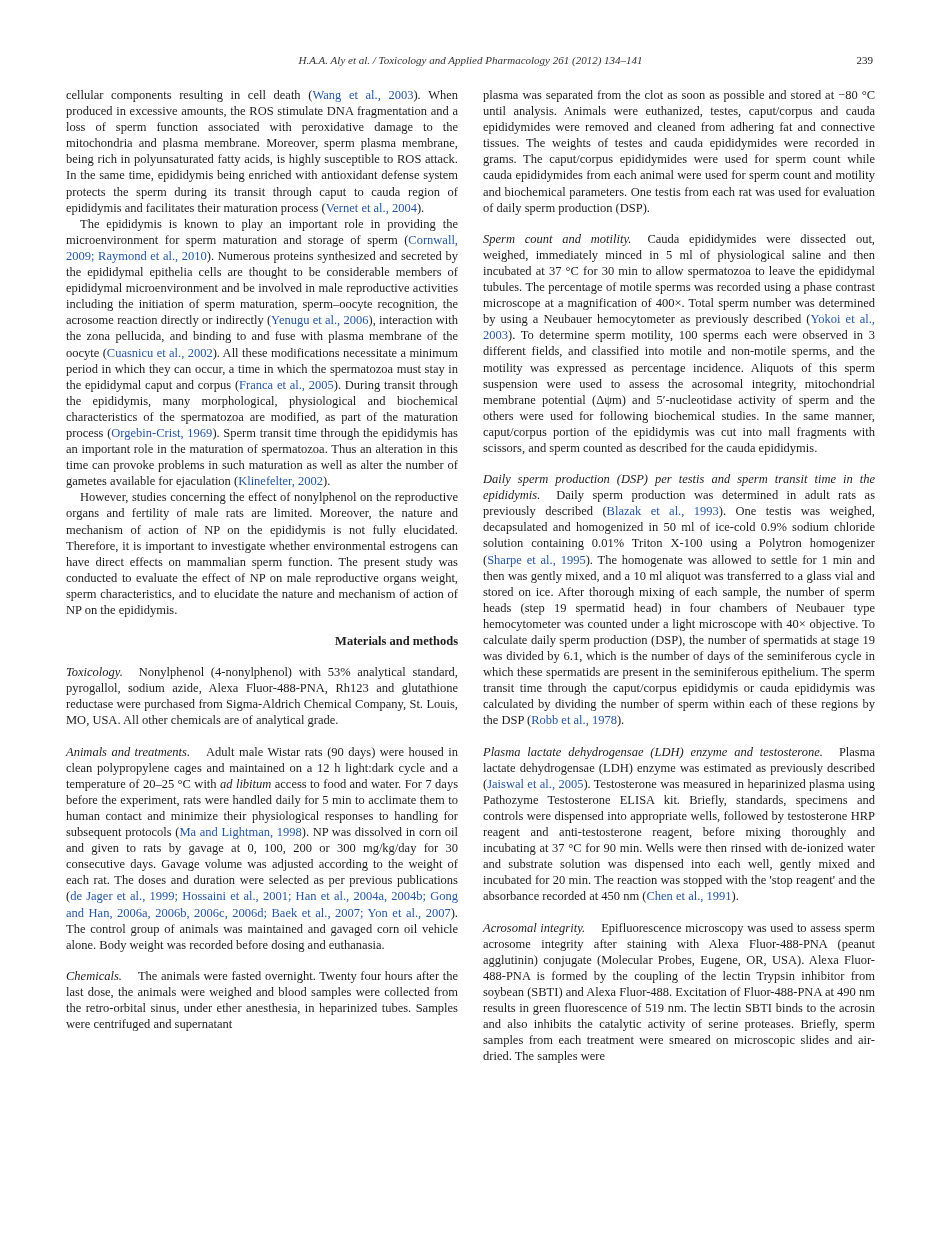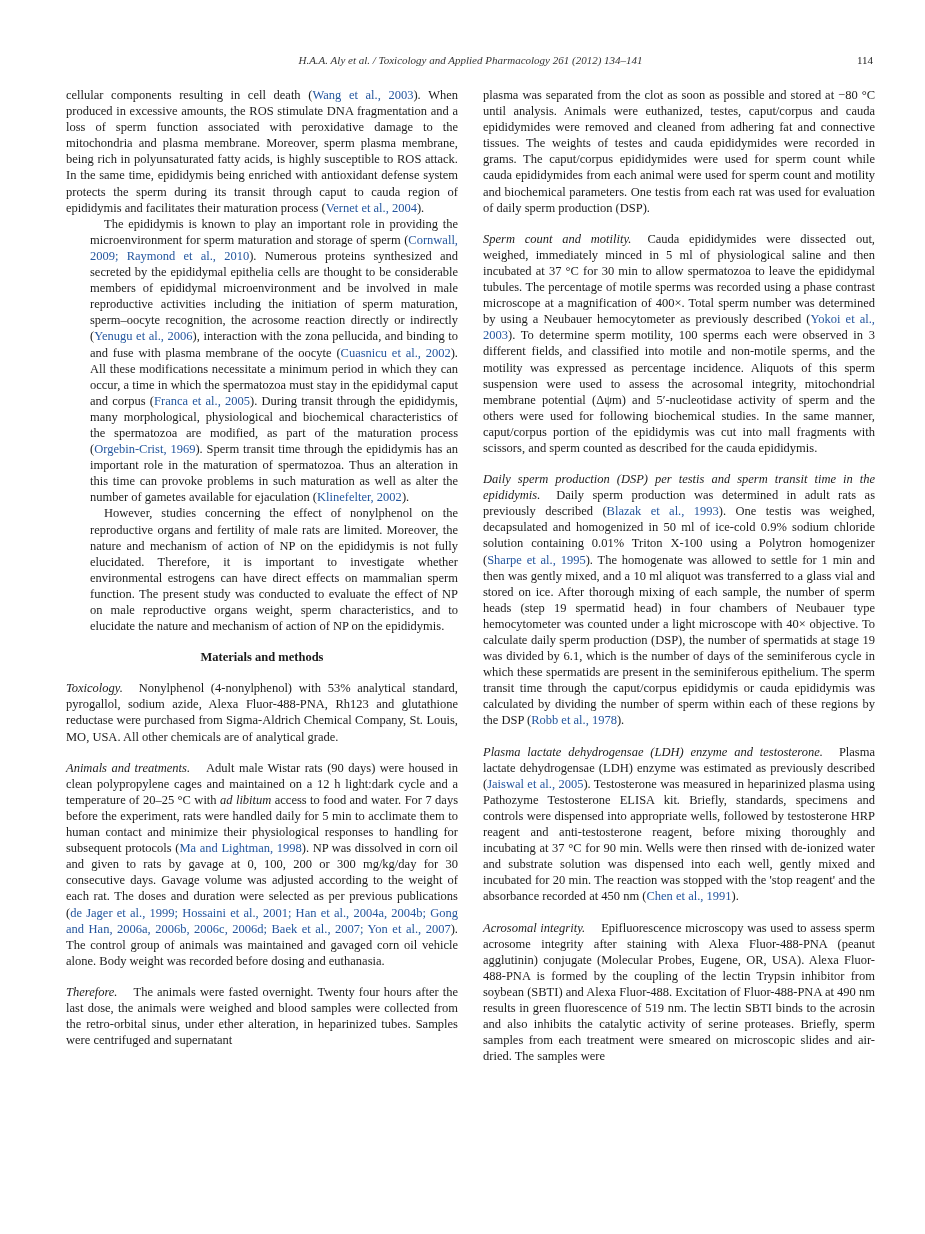--- a/index.html
+++ b/index.html
@@ -28,48 +28,48 @@
     display: flex; gap: 25px;
   }
   .col {
     width: 392px; flex: 0 0 392px;
     font-size: 12.5px; line-height: 16.1px;
     text-align: justify;
     hyphens: auto;
     color: var(--text-color);
   }
   .para { margin: 0; }
-  .para.indent { text-indent: 14px; margin-left: 24px; }
+  .para.indent { text-indent: 14px; }
   .para.spaced { margin-top: 15px; }
   .section-heading {
     font-size: 12.5px; font-weight: bold; margin: 15px 0;
-    text-align: center;
+    text-align: right;
   }
   .runin { font-style: italic; padding-right: 16px; }
   .it { font-style: italic; }
   .cite { color: var(--link-color); text-decoration: none; cursor: pointer; }
 </style>
 </head>
 <body>
 
 <div class="page">
   <div class="header">
     <span class="running-head">H.A.A. Aly et al. / Toxicology and Applied Pharmacology 261 (2012) 134–141</span>
-    <span class="page-number">114</span>
+    <span class="page-number">239</span>
   </div>
 
   <div class="columns">
     <div class="col">
         <p class="para"><span class="txt">cellular components resulting in cell death (</span><a href="#" class="cite">Wang et al., 2003</a><span class="txt">). When produced in excessive amounts, the ROS stimulate DNA fragmentation and a loss of sperm function associated with peroxidative damage to the mitochondria and plasma membrane. Moreover, sperm plasma membrane, being rich in polyunsaturated fatty acids, is highly susceptible to ROS attack. In the same time, epididymis being enriched with antioxidant defense system protects the sperm during its transit through caput to cauda region of epididymis and facilitates their maturation process (</span><a href="#" class="cite">Vernet et al., 2004</a><span class="txt">).</span></p>
         <p class="para indent"><span class="txt">The epididymis is known to play an important role in providing the microenvironment for sperm maturation and storage of sperm (</span><a href="#" class="cite">Cornwall, 2009; Raymond et al., 2010</a><span class="txt">). Numerous proteins synthesized and secreted by the epididymal epithelia cells are thought to be considerable members of epididymal microenvironment and be involved in male reproductive activities including the initiation of sperm maturation, sperm–oocyte recognition, the acrosome reaction directly or indirectly (</span><a href="#" class="cite">Yenugu et al., 2006</a><span class="txt">), interaction with the zona pellucida, and binding to and fuse with plasma membrane of the oocyte (</span><a href="#" class="cite">Cuasnicu et al., 2002</a><span class="txt">). All these modifications necessitate a minimum period in which they can occur, a time in which the spermatozoa must stay in the epididymal caput and corpus (</span><a href="#" class="cite">Franca et al., 2005</a><span class="txt">). During transit through the epididymis, many morphological, physiological and biochemical characteristics of the spermatozoa are modified, as part of the maturation process (</span><a href="#" class="cite">Orgebin-Crist, 1969</a><span class="txt">). Sperm transit time through the epididymis has an important role in the maturation of spermatozoa. Thus an alteration in this time can provoke problems in such maturation as well as alter the number of gametes available for ejaculation (</span><a href="#" class="cite">Klinefelter, 2002</a><span class="txt">).</span></p>
         <p class="para indent"><span class="txt">However, studies concerning the effect of nonylphenol on the reproductive organs and fertility of male rats are limited. Moreover, the nature and mechanism of action of NP on the epididymis is not fully elucidated. Therefore, it is important to investigate whether environmental estrogens can have direct effects on mammalian sperm function. The present study was conducted to evaluate the effect of NP on male reproductive organs weight, sperm characteristics, and to elucidate the nature and mechanism of action of NP on the epididymis.</span></p>
         <h2 class="section-heading">Materials and methods</h2>
         <p class="para spaced"><span class="runin">Toxicology.</span><span class="txt">Nonylphenol (4-nonylphenol) with 53% analytical standard, pyrogallol, sodium azide, Alexa Fluor-488-PNA, Rh123 and glutathione reductase were purchased from Sigma-Aldrich Chemical Company, St. Louis, MO, USA. All other chemicals are of analytical grade.</span></p>
         <p class="para spaced"><span class="runin">Animals and treatments.</span><span class="txt">Adult male Wistar rats (90 days) were housed in clean polypropylene cages and maintained on a 12 h light:dark cycle and a temperature of 20–25 °C with </span><span class="it">ad libitum</span><span class="txt"> access to food and water. For 7 days before the experiment, rats were handled daily for 5 min to acclimate them to human contact and minimize their physiological responses to handling for subsequent protocols (</span><a href="#" class="cite">Ma and Lightman, 1998</a><span class="txt">). NP was dissolved in corn oil and given to rats by gavage at 0, 100, 200 or 300 mg/kg/day for 30 consecutive days. Gavage volume was adjusted according to the weight of each rat. The doses and duration were selected as per previous publications (</span><a href="#" class="cite">de Jager et al., 1999; Hossaini et al., 2001; Han et al., 2004a, 2004b; Gong and Han, 2006a, 2006b, 2006c, 2006d; Baek et al., 2007; Yon et al., 2007</a><span class="txt">). The control group of animals was maintained and gavaged corn oil vehicle alone. Body weight was recorded before dosing and euthanasia.</span></p>
-        <p class="para spaced"><span class="runin">Therefore.</span><span class="txt">The animals were fasted overnight. Twenty four hours after the last dose, the animals were weighed and blood samples were collected from the retro-orbital sinus, under ether alteration, in heparinized tubes. Samples were centrifuged and supernatant</span></p>
+        <p class="para spaced"><span class="runin">Chemicals.</span><span class="txt">The animals were fasted overnight. Twenty four hours after the last dose, the animals were weighed and blood samples were collected from the retro-orbital sinus, under ether anesthesia, in heparinized tubes. Samples were centrifuged and supernatant</span></p>
       </div>
     <div class="col">
         <p class="para"><span class="txt">plasma was separated from the clot as soon as possible and stored at −80 °C until analysis. Animals were euthanized, testes, caput/corpus and cauda epididymides were removed and cleaned from adhering fat and connective tissues. The weights of testes and cauda epididymides were recorded in grams. The caput/corpus epididymides were used for sperm count while cauda epididymides from each animal were used for sperm count and motility and biochemical parameters. One testis from each rat was used for evaluation of daily sperm production (DSP).</span></p>
         <p class="para spaced"><span class="runin">Sperm count and motility.</span><span class="txt">Cauda epididymides were dissected out, weighed, immediately minced in 5 ml of physiological saline and then incubated at 37 °C for 30 min to allow spermatozoa to leave the epididymal tubules. The percentage of motile sperms was recorded using a phase contrast microscope at a magnification of 400×. Total sperm number was determined by using a Neubauer hemocytometer as previously described (</span><a href="#" class="cite">Yokoi et al., 2003</a><span class="txt">). To determine sperm motility, 100 sperms each were observed in 3 different fields, and classified into motile and non-motile sperms, and the motility was expressed as percentage incidence. Aliquots of this sperm suspension were used to assess the acrosomal integrity, mitochondrial membrane potential (Δψm) and 5′-nucleotidase activity of sperm and the others were used for following biochemical studies. In the same manner, caput/corpus portion of the epididymis was cut into mall fragments with scissors, and sperm counted as described for the cauda epididymis.</span></p>
         <p class="para spaced"><span class="runin">Daily sperm production (DSP) per testis and sperm transit time in the epididymis.</span><span class="txt">Daily sperm production was determined in adult rats as previously described (</span><a href="#" class="cite">Blazak et al., 1993</a><span class="txt">). One testis was weighed, decapsulated and homogenized in 50 ml of ice-cold 0.9% sodium chloride solution containing 0.01% Triton X-100 using a Polytron homogenizer (</span><a href="#" class="cite">Sharpe et al., 1995</a><span class="txt">). The homogenate was allowed to settle for 1 min and then was gently mixed, and a 10 ml aliquot was transferred to a glass vial and stored on ice. After thorough mixing of each sample, the number of sperm heads (step 19 spermatid head) in four chambers of Neubauer type hemocytometer was counted under a light microscope with 40× objective. To calculate daily sperm production (DSP), the number of spermatids at stage 19 was divided by 6.1, which is the number of days of the seminiferous cycle in which these spermatids are present in the seminiferous epithelium. The sperm transit time through the caput/corpus epididymis or cauda epididymis was calculated by dividing the number of sperm within each of these regions by the DSP (</span><a href="#" class="cite">Robb et al., 1978</a><span class="txt">).</span></p>
         <p class="para spaced"><span class="runin">Plasma lactate dehydrogensae (LDH) enzyme and testosterone.</span><span class="txt">Plasma lactate dehydrogensae (LDH) enzyme was estimated as previously described (</span><a href="#" class="cite">Jaiswal et al., 2005</a><span class="txt">). Testosterone was measured in heparinized plasma using Pathozyme Testosterone ELISA kit. Briefly, standards, specimens and controls were dispensed into appropriate wells, followed by testosterone HRP reagent and anti-testosterone reagent, before mixing thoroughly and incubating at 37 °C for 90 min. Wells were then rinsed with de-ionized water and substrate solution was dispensed into each well, gently mixed and incubated for 20 min. The reaction was stopped with the 'stop reagent' and the absorbance recorded at 450 nm (</span><a href="#" class="cite">Chen et al., 1991</a><span class="txt">).</span></p>
         <p class="para spaced"><span class="runin">Acrosomal integrity.</span><span class="txt">Epifluorescence microscopy was used to assess sperm acrosome integrity after staining with Alexa Fluor-488-PNA (peanut agglutinin) conjugate (Molecular Probes, Eugene, OR, USA). Alexa Fluor-488-PNA is formed by the coupling of the lectin Trypsin inhibitor from soybean (SBTI) and Alexa Fluor-488. Excitation of Fluor-488-PNA at 490 nm results in green fluorescence of 519 nm. The lectin SBTI binds to the acrosin and also inhibits the catalytic activity of serine proteases. Briefly, sperm samples from each treatment were smeared on microscopic slides and air-dried. The samples were</span></p>
       </div>
   </div>
 </div>

